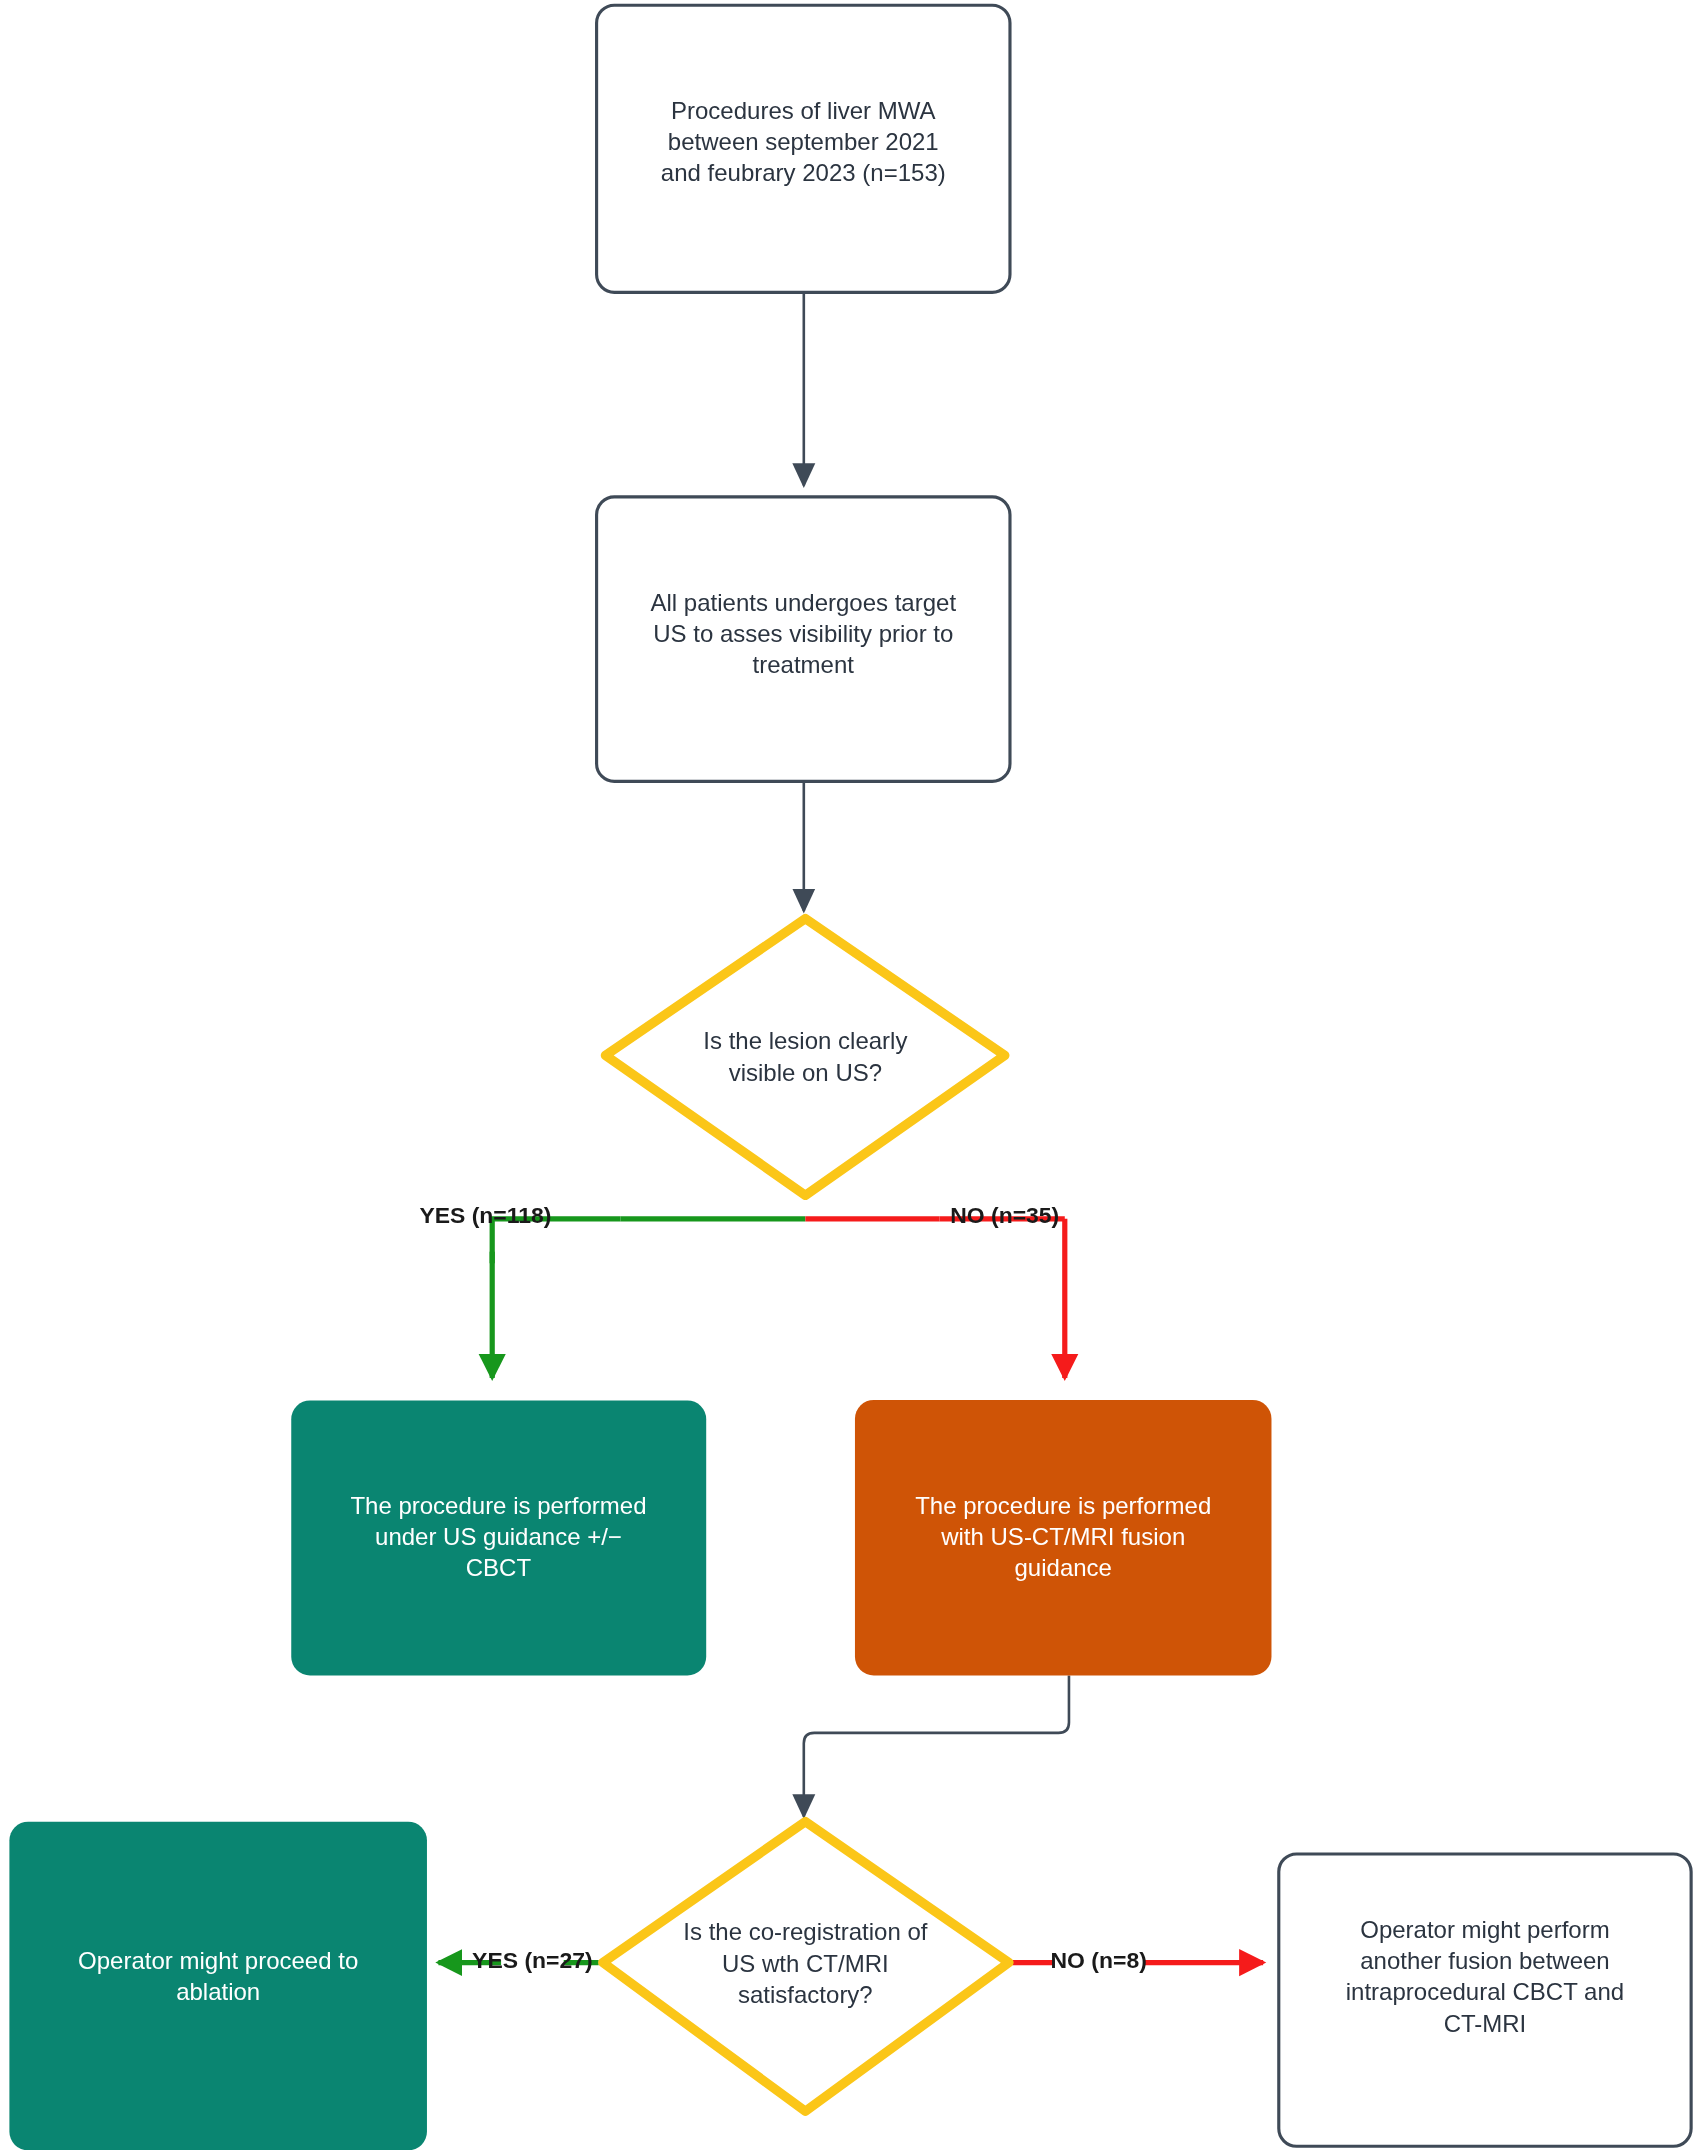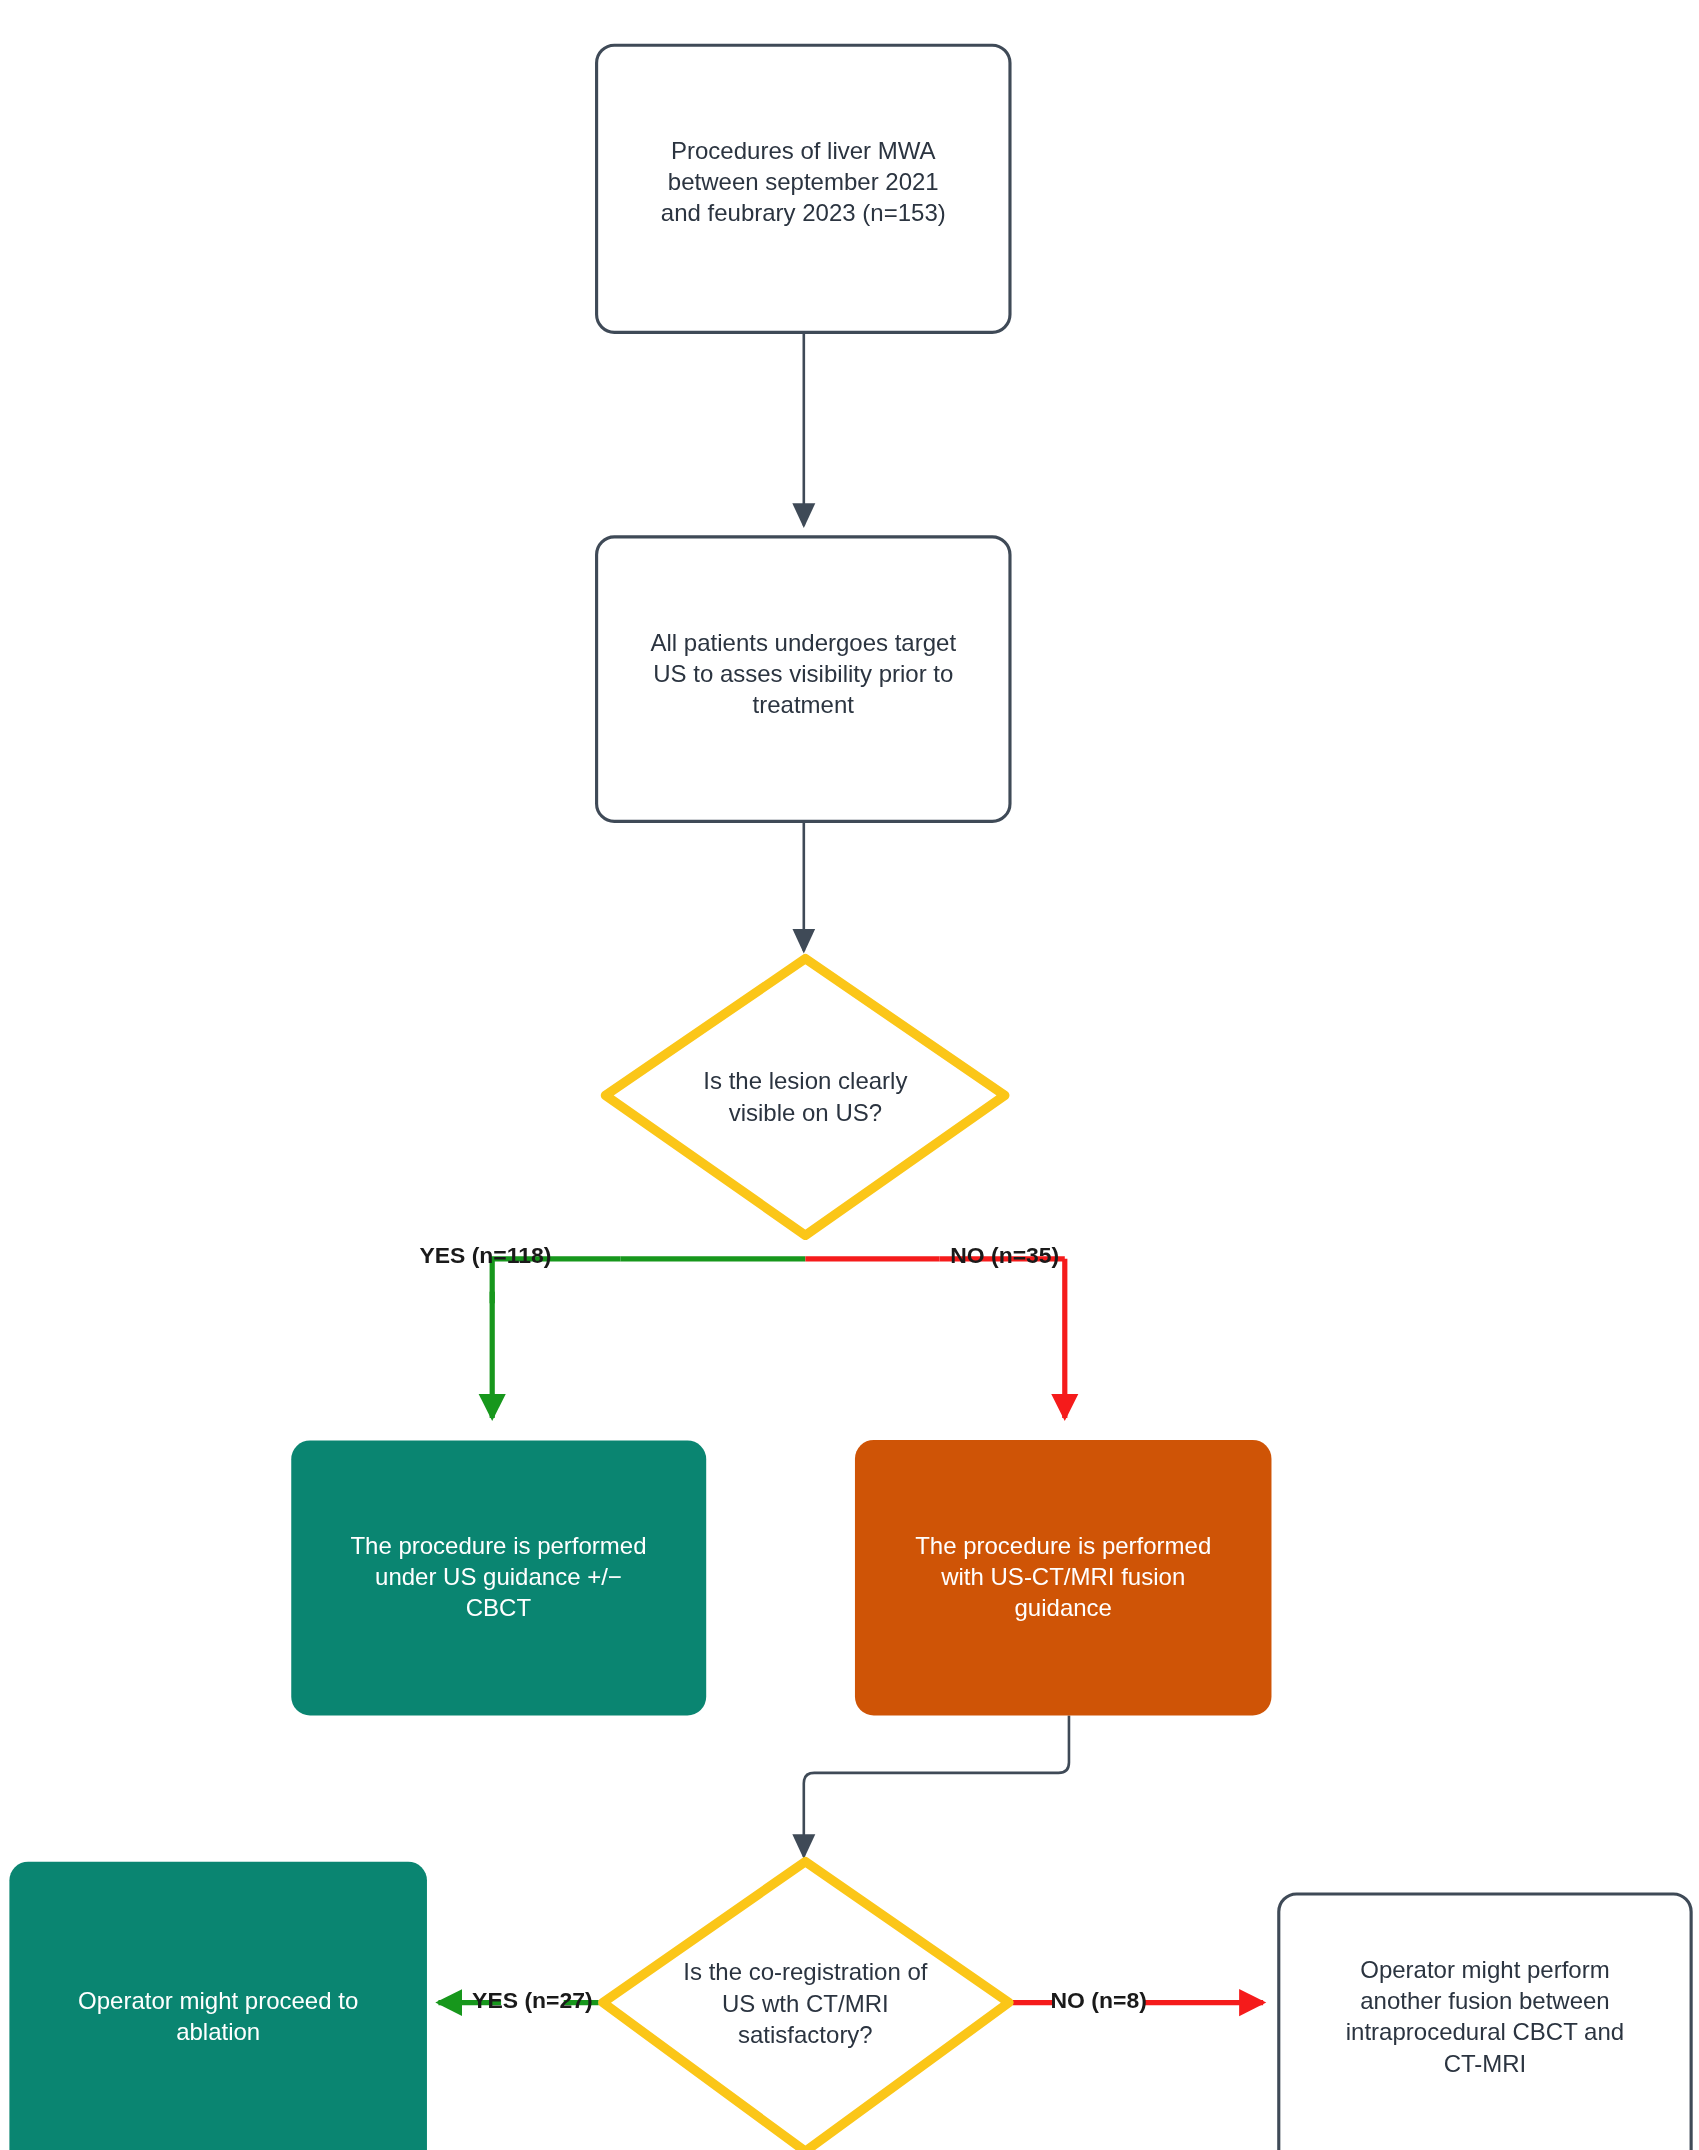--- a/index.html
+++ b/index.html
@@ -11,21 +11,20 @@
     width: 1700px;
     height: 2151px;
     font-family: "Liberation Sans", sans-serif;
     overflow: hidden;
   }
   #flowchart-root {
     position: relative;
     width: 1700px;
     height: 1509px;
     background: #ffffff;
-    margin-top: 40px;
   }
   svg.canvas {
     position: absolute;
     top: 0;
     left: 0;
     width: 1700px;
     height: 2151px;
   }
   .node-text {
     font-family: "Liberation Sans", sans-serif;

